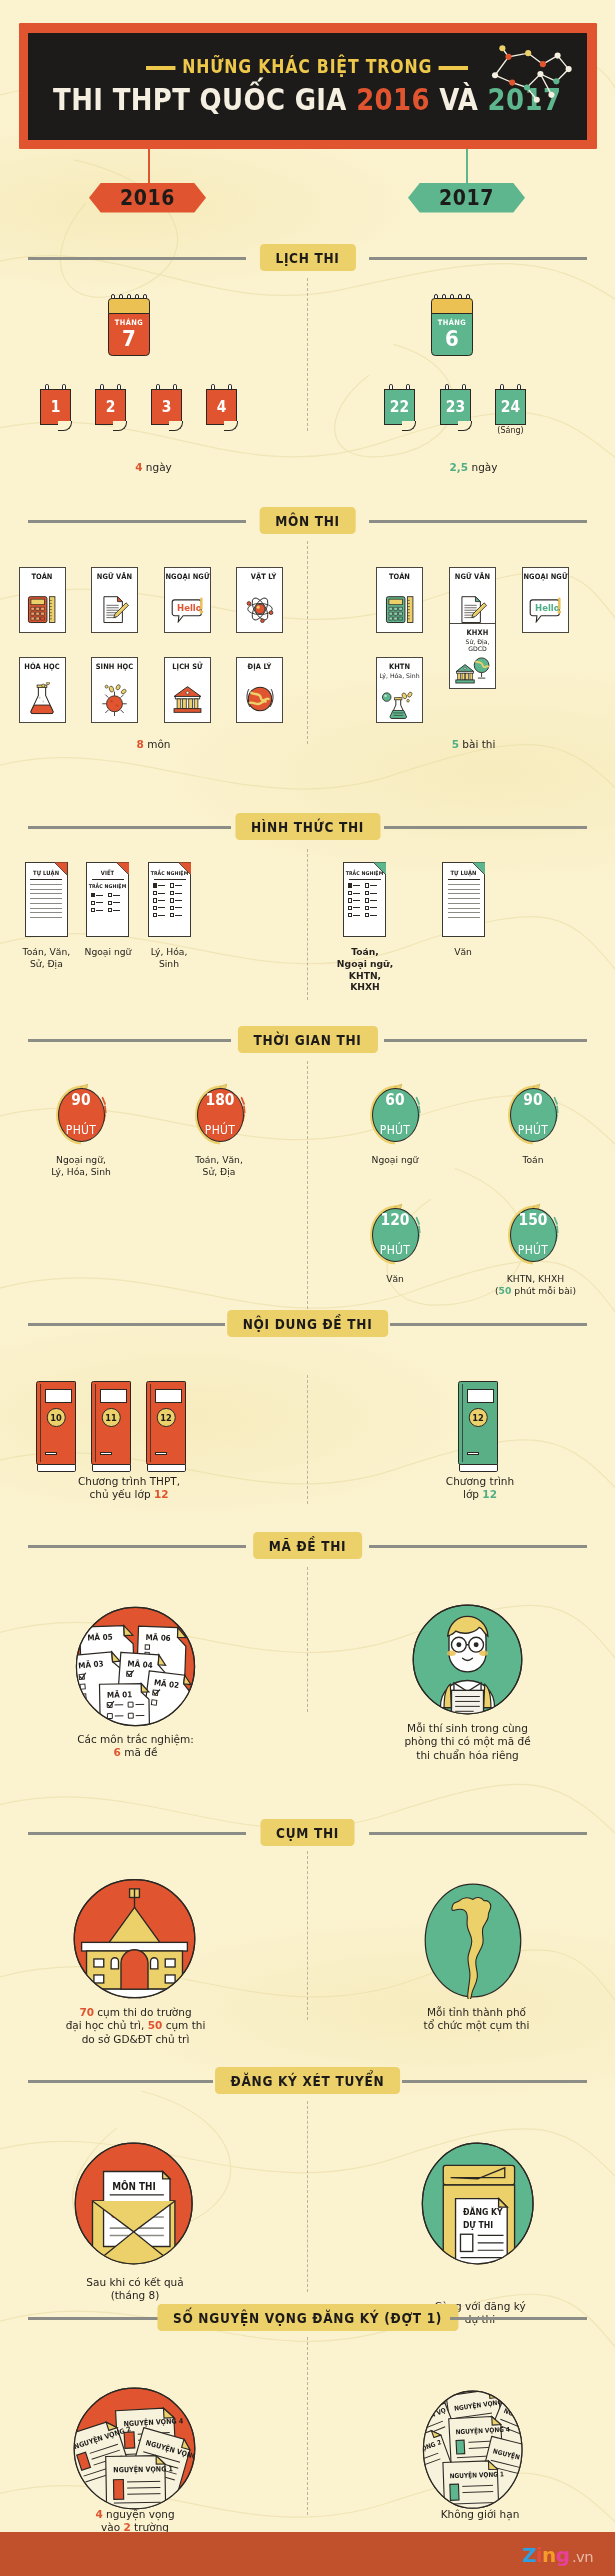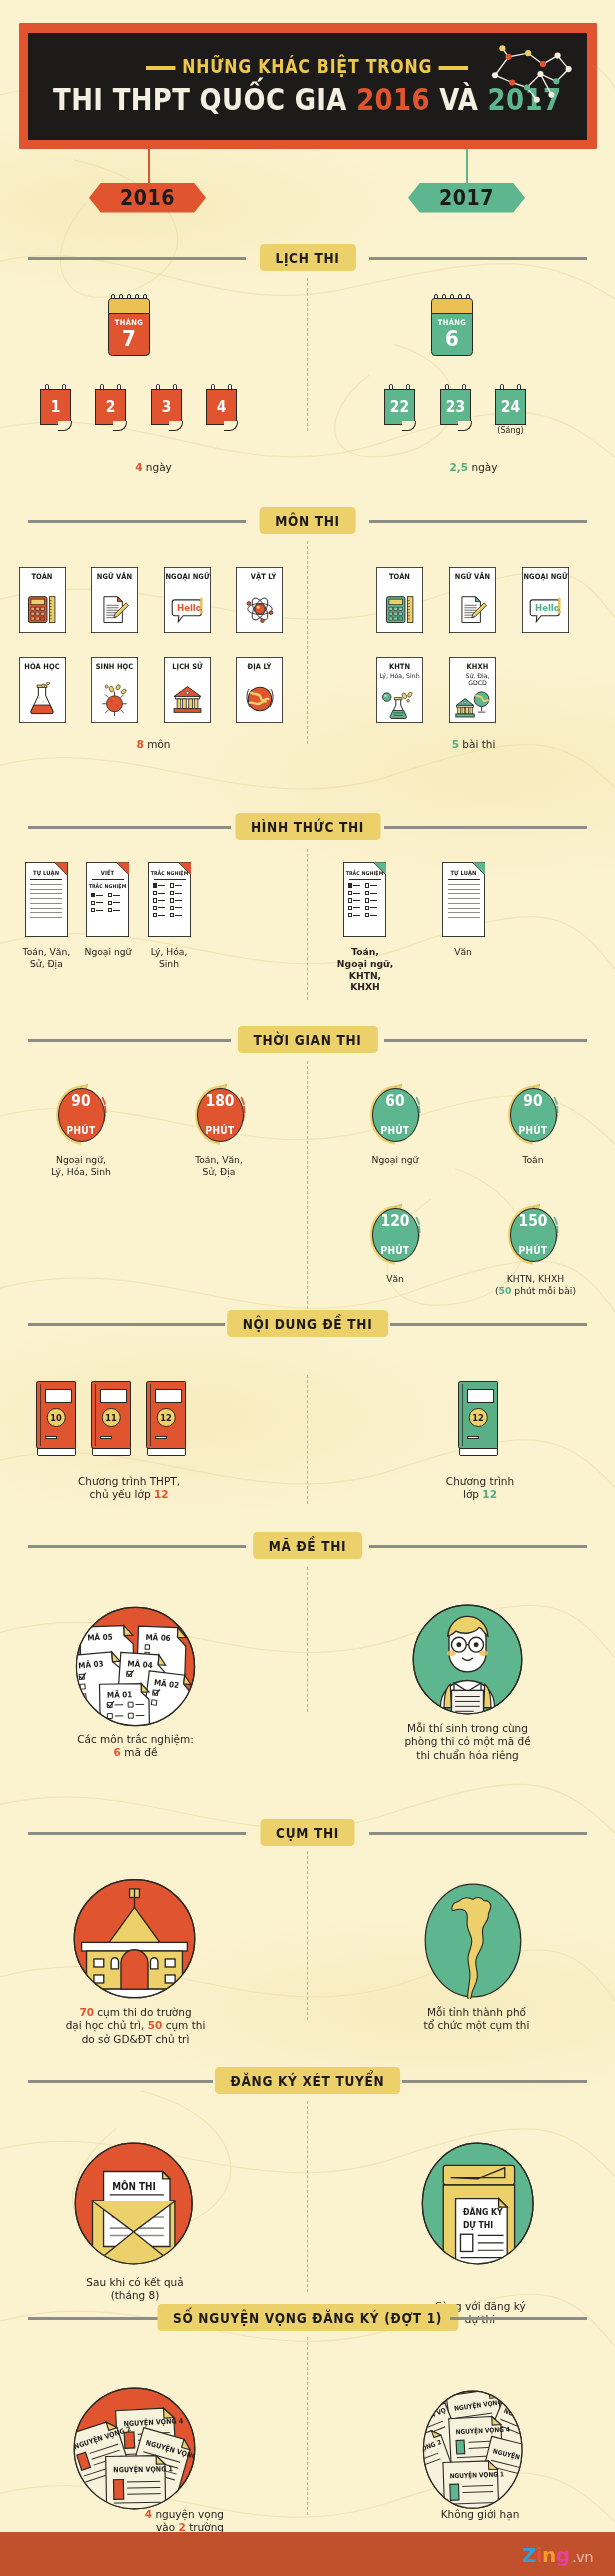--- a/index.html
+++ b/index.html
@@ -129,24 +129,24 @@
   .paper .mc span { display:flex; align-items:center; gap:1.2px; width:14.8px; }
   .paper .mc b { display:block; width:4.3px; height:4.3px; border:0.9px solid #2b2824; background:#fff; }
   .paper .mc u { display:block; width:6.8px; height:0.9px; background:#2b2824; text-decoration:none; }
 
   
   .timer { position:absolute; width:58px; height:64px; }
   .timer .disk { position:absolute; left:5.5px; top:4.9px; width:47px; height:54px; border-radius:50%; border:1.2px solid #2b2824;
     display:flex; flex-direction:column; align-items:center; justify-content:center; color:#fff; }
   .timer .disk.o { background:#e0552f; } .timer .disk.g { background:#5eb68e; }
   .timer .v { font-family:"DejaVu Sans Condensed","Liberation Sans", sans-serif; font-size:15.4px; font-weight:bold; line-height:1; }
-  .timer .u { font-family:"DejaVu Sans Condensed","Liberation Sans", sans-serif; font-size:10px; font-weight:bold; margin-top:15px; letter-spacing:0.3px; }
+  .timer .u { font-family:"DejaVu Sans Condensed","Liberation Sans", sans-serif; font-size:12px; font-weight:normal; margin-top:15px; letter-spacing:0.3px; }
 
   
-  .book { position:absolute; width:37px; height:75px;padding-left:40px; }
+  .book { position:absolute; width:37px; height:91px;padding-left:40px; }
   .book .cover { position:absolute; left:0; top:0; right:0; bottom:7.4px; border:1.2px solid #2b2824; border-radius:2.5px 1.2px 1.2px 2.5px; }
   .book .cover.o { background:#e0552f; } .book .cover.g { background:#5aaf86; }
   .book .spine { position:absolute; left:4.3px; top:2.5px; bottom:9.8px; width:1.2px; background:#2b2824; opacity:.75; }
   .book .label { position:absolute; left:9.2px; top:8px; right:4.3px; height:13.5px; background:#fff; border:1.2px solid #2b2824; }
   .book .badge { position:absolute; left:50%; transform:translateX(-50%); top:27px; width:18.5px; height:18.5px; border-radius:50%;
     background:#ecd06a; border:1.2px solid #2b2824; display:flex; align-items:center; justify-content:center;
     font-family:"DejaVu Sans Condensed","Liberation Sans", sans-serif; font-weight:bold; font-size:9.2px; color:#1d1b19; }
   .book .tag { position:absolute; left:9.2px; bottom:17px; width:12.3px; height:3.1px; background:#fff; border:0.9px solid #2b2824; }
   .book .pages { position:absolute; left:1.2px; bottom:0; right:0; height:8px; background:#fff; border:1.2px solid #2b2824; border-radius:0 0 1.8px 1.8px; }
 
@@ -525,21 +525,21 @@
           </g>
           <path d="M24 14h8v9l8 18a2.5 2.5 0 01-2.5 4H18.5a2.5 2.5 0 01-2.5-4l8-18z" fill="#fff" stroke="#2b2824" stroke-width="1.6"></path>
           <path d="M19 32h18l4 9a2.5 2.5 0 01-2.5 4H17.5a2.5 2.5 0 01-2.5-4z" fill="#5eb68e" stroke="#2b2824" stroke-width="1.4"></path>
           <g stroke="#2b2824" stroke-width="1">
             <path d="M19 36h18M20 40h16"></path>
           </g>
           <rect x="22" y="11" width="12" height="3.5" fill="#ecd06a" stroke="#2b2824" stroke-width="1.1"></rect>
         </svg>
     </div>
   </div>
-  <div class="subj" style="left:449px; top:657px;padding-left:10px;">
+  <div class="subj" style="left:449px; top:623px;padding-left:10px;">
     <div class="t">KHXH</div>
     <div class="t2">Sử, Địa, GDCD</div>
     <div class="ic" style="bottom:2.5px; height:29.5px;">
       <svg width="38" height="29.5" viewBox="0 0 62 48">
           <circle cx="45" cy="15" r="12" fill="#5eb68e" stroke="#2b2824" stroke-width="1.5"></circle>
           <path d="M36 9c4 2 6 0 9 3s1 5 4 6 4-3 7-1" fill="none" stroke="#ecd06a" stroke-width="3" stroke-linecap="round"></path>
           <path d="M45 27v7M39 36h12" stroke="#2b2824" stroke-width="1.5" fill="none"></path>
           <path d="M18 14L32 25H4z" fill="#5eb68e" stroke="#2b2824" stroke-width="1.5"></path>
           <circle cx="18" cy="20" r="1.8" fill="#fff" stroke="#2b2824" stroke-width=".9"></circle>
           <rect x="4" y="25" width="28" height="3" fill="#fff" stroke="#2b2824" stroke-width="1.2"></rect>
@@ -1174,21 +1174,21 @@
           <text x="66" y="138" font-family="DejaVu Sans Condensed,Liberation Sans" font-size="11.5" font-weight="bold" fill="#1d1b19" stroke="none">NGUYỆN VỌNG 1</text>
           <rect x="66" y="150" width="16" height="32" fill="#e0552f"></rect>
           <g stroke-width="1.6">
               <path d="M88 154h54M88 164h54M88 174h54M66 188h76M66 198h76"></path>
             </g>
         </g>
       </g>
       <ellipse cx="100" cy="100" rx="98" ry="98" fill="none" stroke="#2b2824" stroke-width="2"></ellipse>
     </svg>
   </div>
-  <div class="cap big" style="left:46px; top:2508px; width:178px;text-align:right;">
+  <div class="cap big" style="left:46px; top:2508px; width:178px;">
     <span class="num-o">4</span><span> nguyện vọng</span><br>
     <span>vào </span><span class="num-o">2</span><span> trường</span>
   </div>
 
   <div style="position:absolute; left:413px; top:2390px; width:120px; height:120px;">
     <svg width="120" height="120" viewBox="0 0 195 195">
       <defs>
           <clipPath id="w2clip">
             <ellipse cx="97" cy="97" rx="80" ry="95"></ellipse>
           </clipPath>

